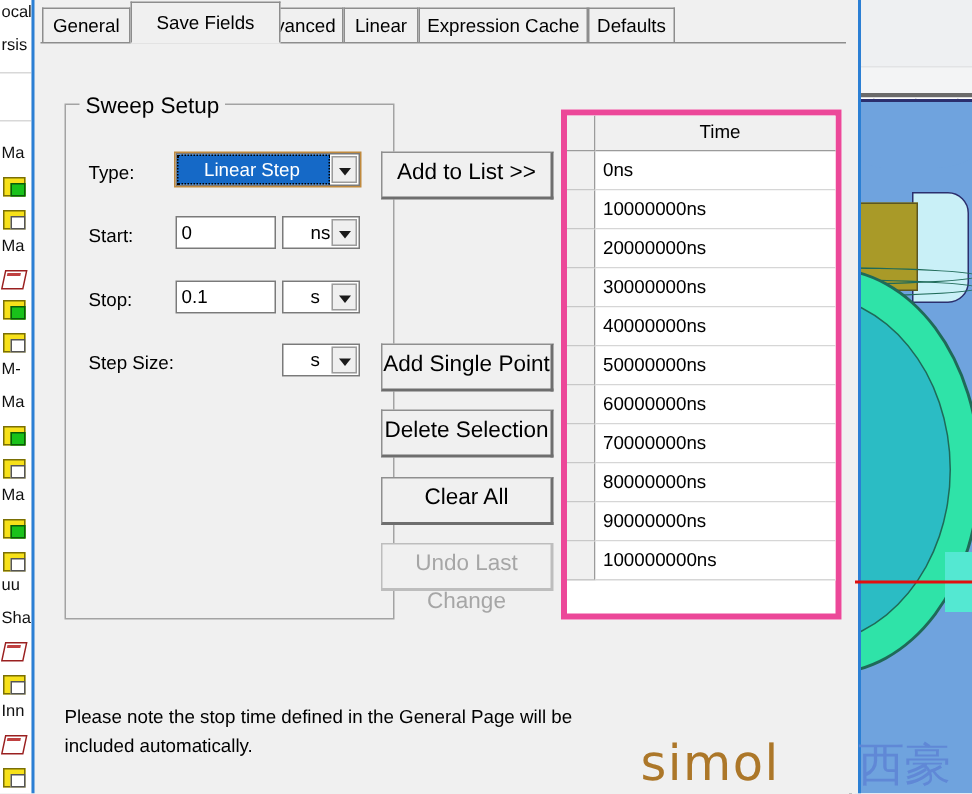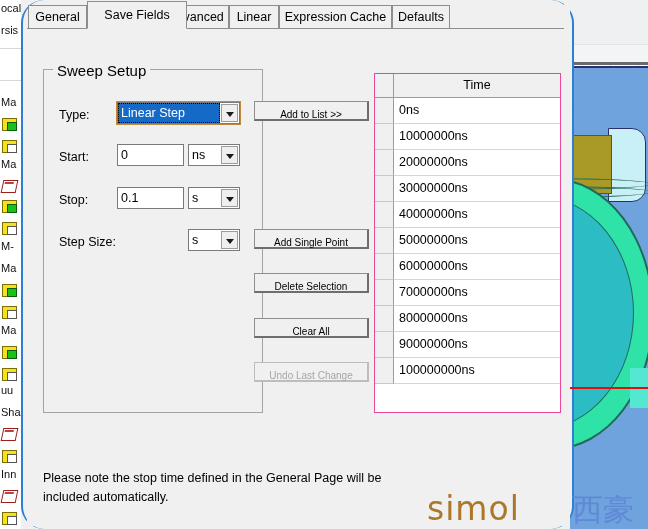--- a/index.html
+++ b/index.html
@@ -68,21 +68,21 @@
   .ic-ys:after{content:"";position:absolute;left:4px;top:3px;width:8px;height:7px;background:#19c21a;border:1px solid #0a5c0a;}
   .ic-yw{background:#f7e11a;border:1px solid #7a6f05;}
   .ic-yw:after{content:"";position:absolute;left:4px;top:3px;width:8px;height:7px;background:#ffffff;border:1px solid #555;}
   .ic-sheet{background:#ffffff;border:1px solid #9a2020;transform:skewX(-12deg);}
   .ic-sheet:after{content:"";position:absolute;left:1px;top:1px;width:9px;height:2px;background:#c04040;}
 
   
   .dlg{
     position:absolute;left:21px;top:0;width:549px;height:529px;
     background:#f0f0f0;
-    border-left:2px solid #2b7fd4;border-right:2px solid #2b7fd4;border-radius:23px;
+    border-left:2px solid #2b7fd4;border-right:2px solid #2b7fd4;
   }
   .tabstrip{position:absolute;left:0;top:0;width:545px;height:28px;}
   .tab{
     position:absolute;top:5px;height:23px;
     background:#f0f0f0;border:1px solid #8d8d8d;border-bottom:none;
     font-size:12.5px;color:#000;line-height:22px;text-align:center;
     box-sizing:border-box;
   }
   .tab.active{
     top:1px;height:28px;line-height:26px;background:#f0f0f0;
@@ -110,46 +110,46 @@
     position:absolute;height:22px;background:#ffffff;
     border:1px solid #7a7a7a;box-sizing:border-box;
     font-size:12.5px;color:#000;line-height:20px;padding-left:3px;
   }
   .combo{
     position:absolute;height:22px;background:#ffffff;
     border:1px solid #7a7a7a;box-sizing:border-box;
   }
   .combo .cval{
     position:absolute;left:0;top:0;right:19px;height:20px;line-height:20px;
-    padding-left:3px;font-size:12.5px;color:#000;overflow:hidden;white-space:nowrap;
+    padding-left:18px;font-size:12.5px;color:#000;overflow:hidden;white-space:nowrap;
   }
   .combo.sel .cval{background:#1569c7;color:#ffffff;outline:1px dotted #000;outline-offset:-1px;}
   .combo .carrow{
     position:absolute;right:1px;top:1px;width:17px;height:18px;
     background:#efefef;border:1px solid #9c9c9c;box-sizing:border-box;
   }
   .combo .carrow:after{
     content:"";position:absolute;left:4px;top:7px;
     border-left:4px solid transparent;border-right:4px solid transparent;
     border-top:5px solid #1a1a1a;
   }
   .combo.focus{outline:1px solid #c08a3e;outline-offset:0px;}
 
   .btn{
-    position:absolute;height:20px;background:#f0f0f0;
+    position:absolute;height:32px;background:#f0f0f0;
     border:1px solid #8f8f8f;border-right:2px solid #6e6e6e;border-bottom:2px solid #6e6e6e;
-    box-sizing:border-box;font-size:10px;color:#000;
+    box-sizing:border-box;font-size:15px;color:#000;
     text-align:center;line-height:25px;
   }
   .btn.dis{color:#a6a6a6;border-color:#bdbdbd;border-right:2px solid #bdbdbd;border-bottom:2px solid #bdbdbd;}
 
   
   .listwrap{
     position:absolute;left:347px;top:44px;width:187px;height:340px;
-    background:#ffffff;border:1px solid #ec4899;box-sizing:border-box;overflow:hidden;
+    background:#ffffff;border:4px solid #ec4899;box-sizing:border-box;overflow:hidden;
   }
   .lhdr{position:absolute;left:0;top:0;width:185px;height:24px;}
   .lhdr .hcorner{
     position:absolute;left:0;top:0;width:19px;height:24px;
     background:#f0f0f0;border-right:1px solid #9b9b9b;border-bottom:1px solid #9b9b9b;box-sizing:border-box;
   }
   .lhdr .hcell{
     position:absolute;left:19px;top:0;width:166px;height:24px;
     background:#f0f0f0;border-bottom:1px solid #9b9b9b;box-sizing:border-box;
     text-align:center;line-height:23px;font-size:12.5px;color:#000;

